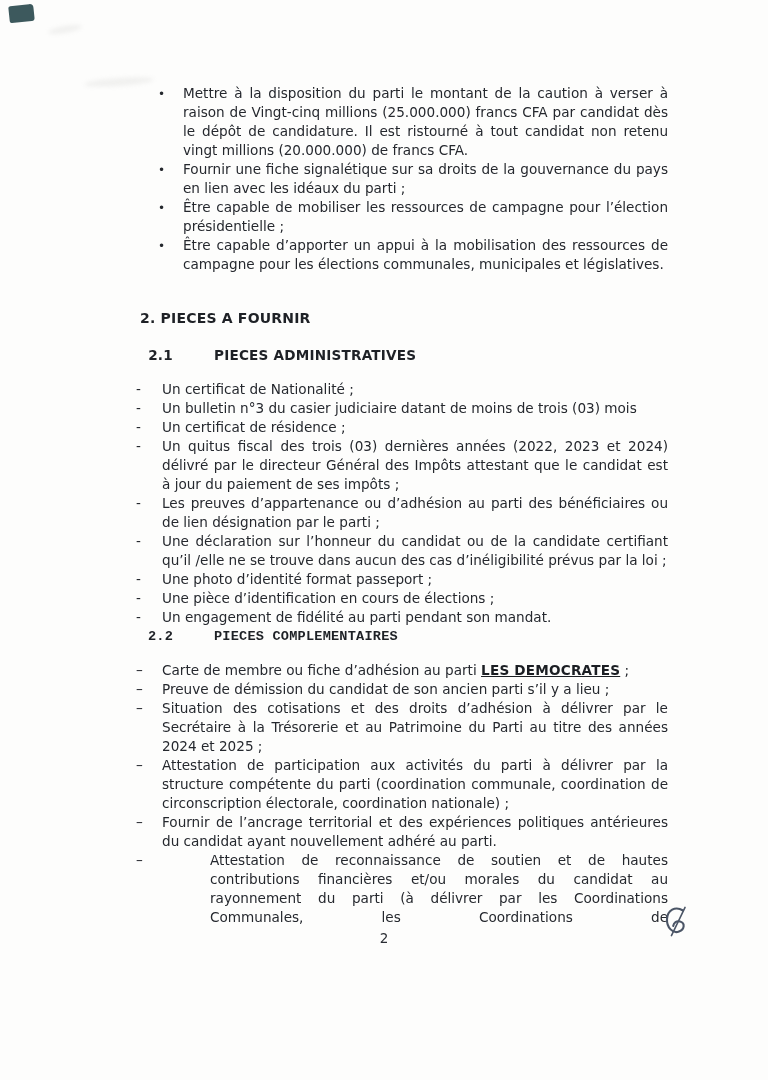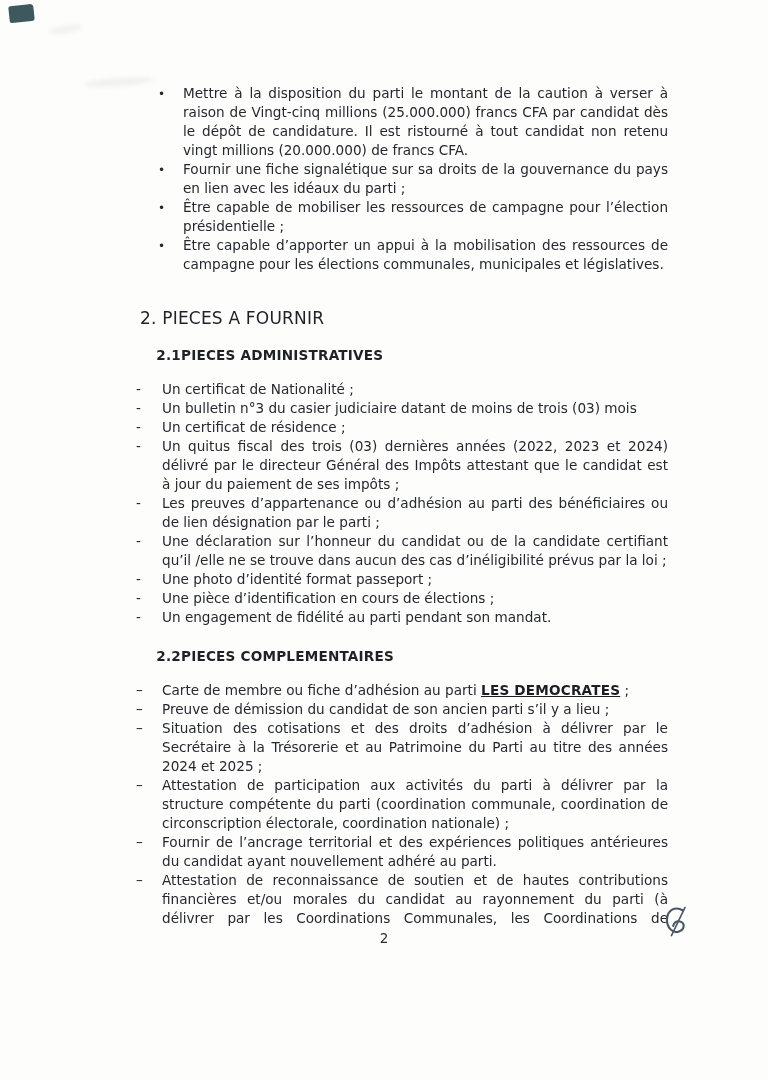--- a/index.html
+++ b/index.html
@@ -58,41 +58,42 @@
   .li .marker {
     flex: 0 0 25px;
     text-align: left;
   }
   .bullet-list .li .marker { font-size: 12px; padding-top: 1px; }
   .li .li-text { flex: 1 1 auto; text-align: justify; }
   .dash-list { margin-left: -4px; }
   .dash-list .li .marker { flex: 0 0 26px; }
   .h1 {
     margin-top: 35px;
-    font-size: 17px;
-    font-weight: normal;
+    font-size: 14px;
+    font-weight: bold;
     letter-spacing: 0.2px;
     color: #1e2126;
     text-align: left;
   }
   .h2 {
     display: flex;
     margin-top: 17px;
     margin-bottom: 15px;
     font-size: 13.6px;
     font-weight: bold;
     letter-spacing: 0.2px;
     color: #1e2126;
-    text-align: right;
+    text-align: center;
+    gap: 33px;
   }
   .h2 .h2-num { flex: 0 0 41px; }
   .gap-after-h1 { margin-top: 18px; }
-  .mt-list { margin-top: 20px; }
+  .mt-list { margin-top: 0; font-family: Liberation Mono, monospace; }
   .bold-inline { font-weight: bold; letter-spacing: 0.2px; color: #1b1e23; text-decoration: underline; }
-  .justify-last { text-align-last: justify; }
+  .justify-last { text-align-last: justify; margin-left: 48px; }
   .page-number {
     position: absolute;
     left: 0;
     right: 0;
     top: 930px;
     text-align: center;
     font-size: 13.5px;
     color: #2a2d33;
   }
   .paraphe {

